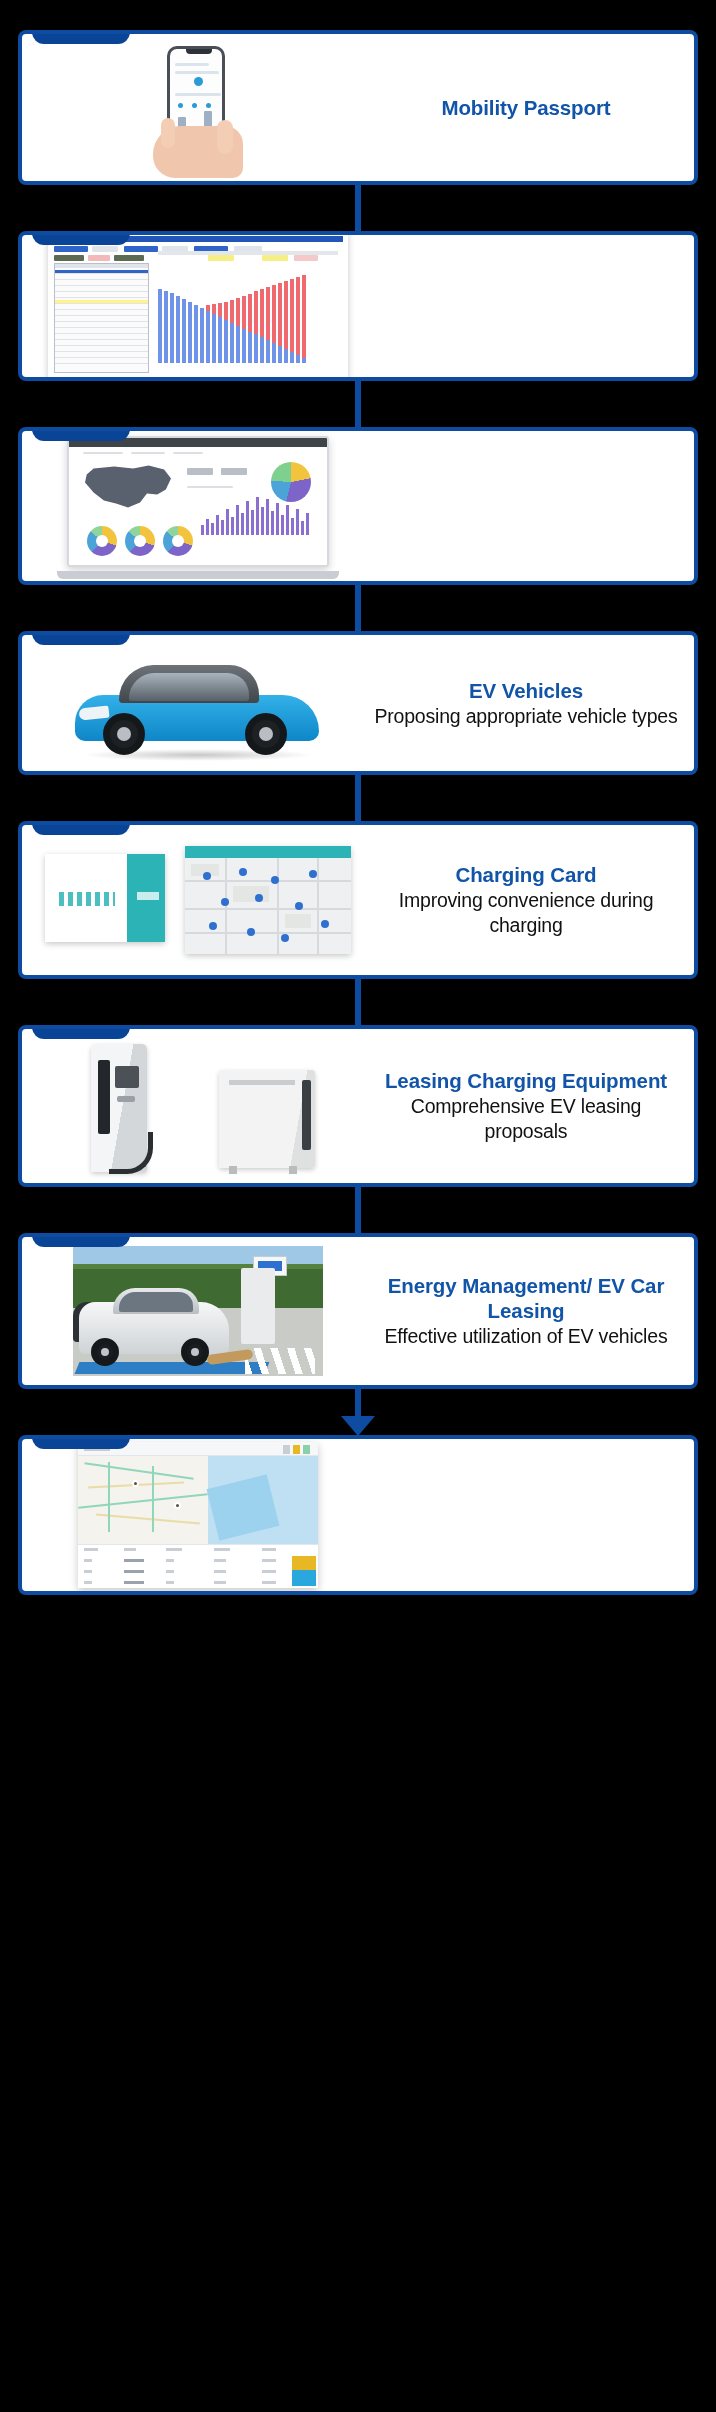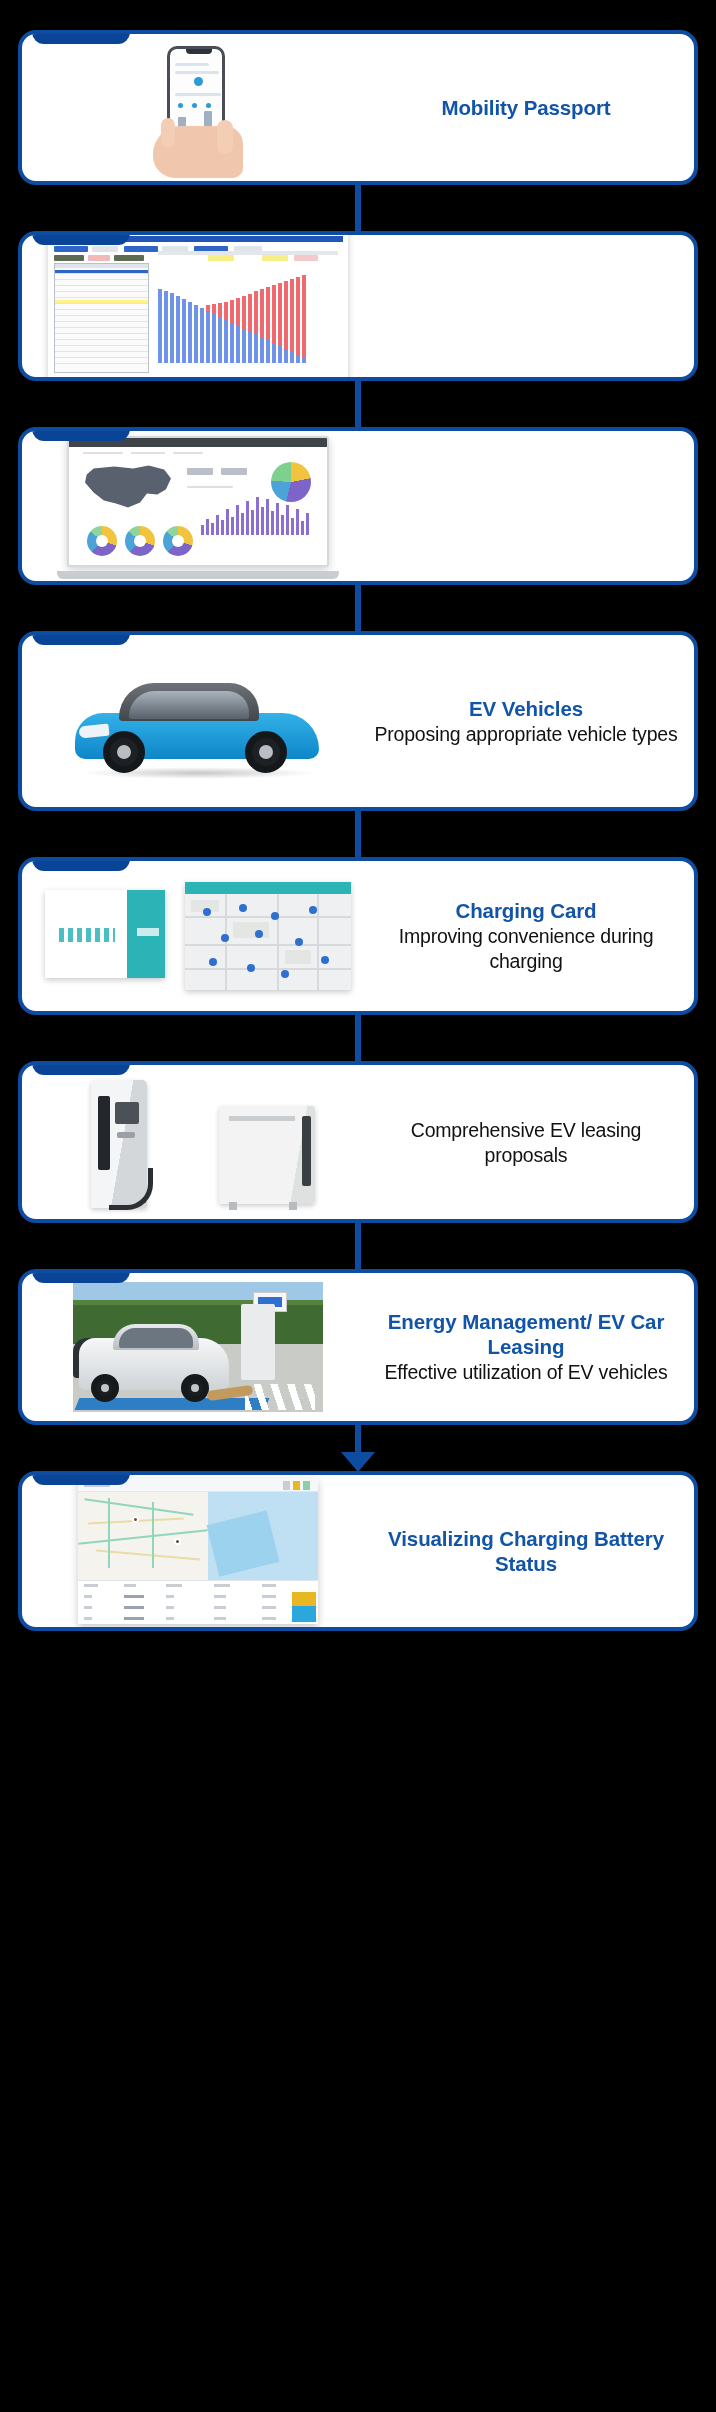--- a/index.html
+++ b/index.html
@@ -49,21 +49,21 @@
     height: 46px;
     width: 716px;
   }
 
   
   .card {
     position: relative;
     margin: 0 18px;
     background: #ffffff;
     border: 4px solid #0d4ca0;
-    border-radius: 18px;
+    border-radius: 8px;
     display: flex;
     align-items: center;
     overflow: hidden;
     padding-left: 6px;
   }
 
   .badge {
     position: absolute;
     left: 10px;
     top: -30px;
@@ -519,21 +519,21 @@
           <div class="base"></div>
         </div>
       </div>
     </div>
   </div>
 
   <div class="step-block">
     <div class="gap">
       <div class="connector"></div>
     </div>
-    <div class="card" style="height:180px">
+    <div class="card" style="height:144px">
       <div class="badge">
         <span>STEP</span><span class="num">4</span>
       </div>
       <div class="media">
         <div class="thumb t-car">
           <div class="shadow"></div>
           <div class="body"></div>
           <div class="roof"></div>
           <div class="glass"></div>
           <div class="light"></div>
@@ -613,20 +613,21 @@
           <div class="cable"></div>
           <div class="box">
             <div class="strip"></div>
             <div class="vent"></div>
             <div class="leg" style="left:10px"></div>
             <div class="leg" style="right:18px"></div>
           </div>
         </div>
       </div>
       <div class="text">
+        <div class="title">Leasing Charging Equipment</div>
         <div class="subtitle">Comprehensive EV leasing proposals</div>
       </div>
     </div>
   </div>
 
   <div class="step-block">
     <div class="gap">
       <div class="connector"></div>
     </div>
     <div class="card" style="height:156px">
@@ -718,18 +719,17 @@
                 <div class="cel" style="left:132px;width:12px"></div>
                 <div class="cel" style="left:180px;width:14px"></div>
               </div>
             </div>
             <div class="badge8a"></div>
             <div class="badge8b"></div>
           </div>
         </div>
       </div>
       <div class="text">
-        <div class="title">Visualizing Charging Battery Status</div>
       </div>
     </div>
   </div>
 
 </div>
 
 </body></html>

